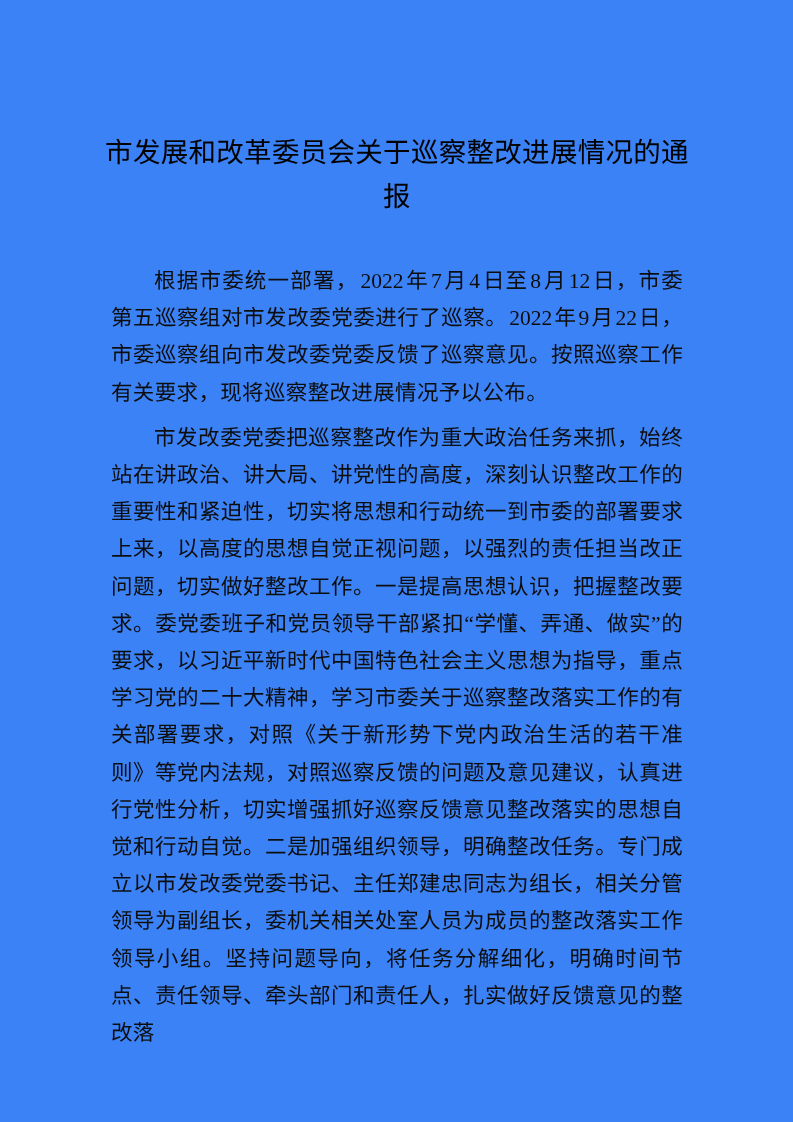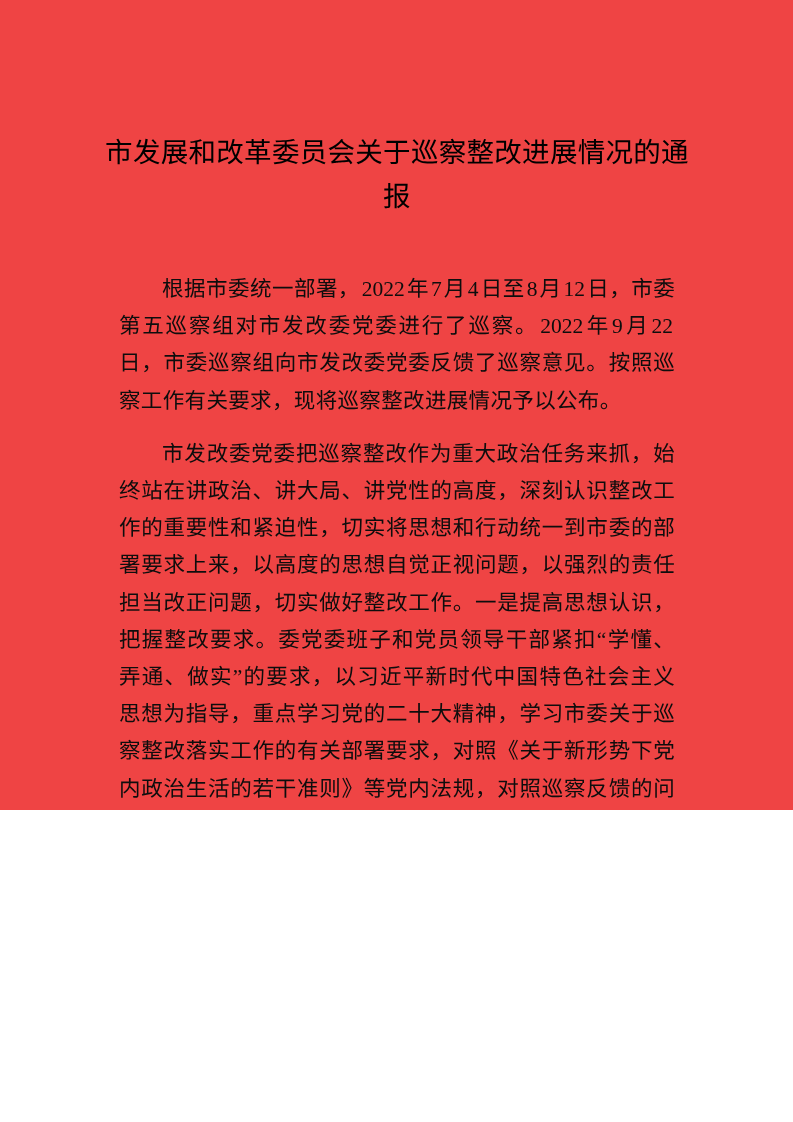--- a/index.html
+++ b/index.html
@@ -5,22 +5,22 @@
 <style>
   html, body {
     margin: 0;
     padding: 0;
     background: #ffffff;
   }
 
   .page {
     position: relative;
     width: 793px;
-    height: 810px;
-    background: #ef4444;
+    height: 1122px;
+    background: #3b82f6;
     overflow: hidden;
     box-sizing: border-box;
   }
 
   .content {
     position: absolute;
     left: 103px;
     top: 0;
     width: 588px;
   }
@@ -36,21 +36,21 @@
     color: #000000;
     letter-spacing: 0.3px;
     padding-top: 131px;
   }
 
   .body-block {
     padding-top: 36px;
   }
 
   p.para {
-    margin: 16px;
+    margin: 8px;
     padding: 0;
     font-family: "Liberation Serif", "DejaVu Serif", serif;
     font-size: 21.5px;
     line-height: 37.2px;
     color: #0d0d0d;
     text-align: justify;
     text-justify: inter-character;
     text-indent: 2em;
     letter-spacing: 0.35px;
     word-break: break-all;

